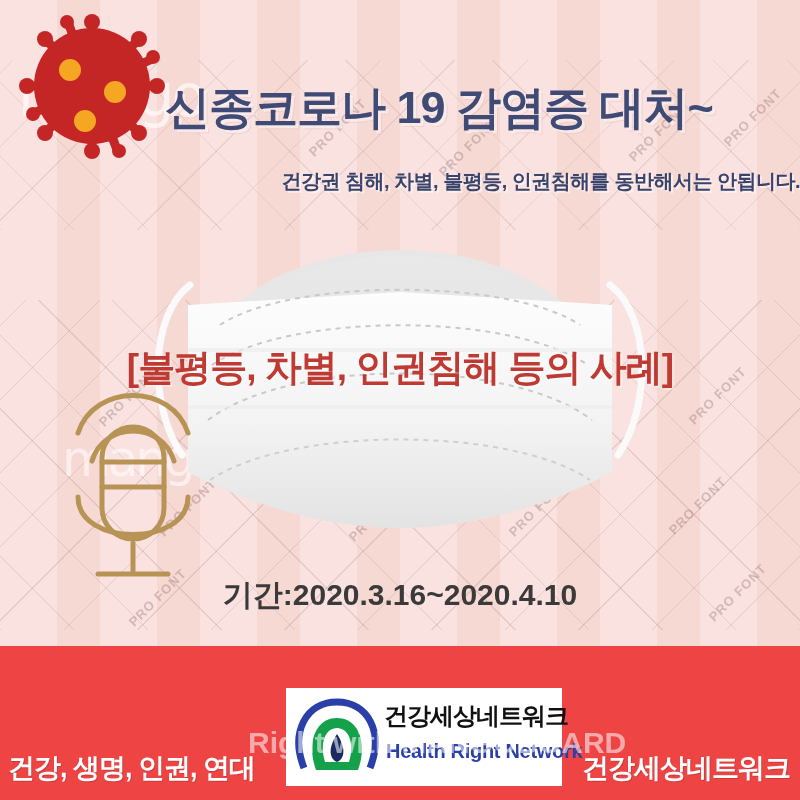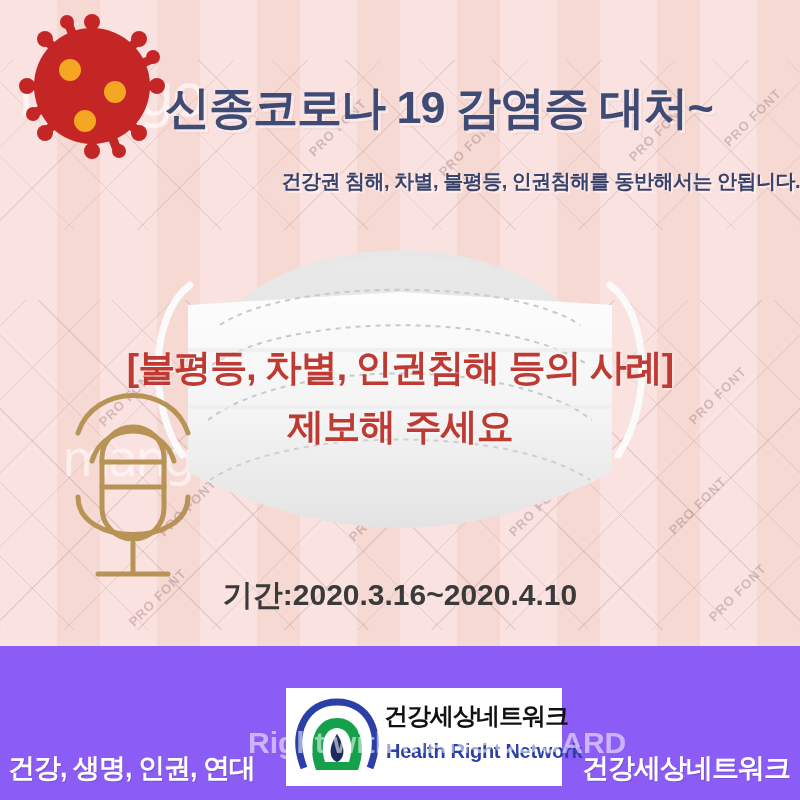--- a/index.html
+++ b/index.html
@@ -67,21 +67,21 @@
   }
   .headline.l1{top:343px;font-size:37px;}
   .headline.l2{top:402px;font-size:37px;}
   .period{
     position:absolute;top:575px;left:0;width:800px;text-align:center;
     font-size:30px;font-weight:700;color:#3a3a3a;letter-spacing:0px;
   }
   
   .bar{
     position:absolute;left:0;bottom:0;width:800px;height:154px;
-    background:#8b5cf6;
+    background:#ef4444;
   }
   .bar-left{
     position:absolute;left:8px;bottom:14px;
     font-size:27px;font-weight:900;color:#ffffff;letter-spacing:-1px;
     text-shadow:1px 1px 0 rgba(0,0,0,.15);
   }
   .bar-right{
     position:absolute;right:10px;bottom:14px;
     font-size:27px;font-weight:900;color:#ffffff;letter-spacing:-1px;
     text-shadow:1px 1px 0 rgba(0,0,0,.15);
@@ -231,21 +231,20 @@
       <line x1="42" y1="122" x2="104" y2="122"></line>
       <path d="M18 132 C 18 182 128 182 128 132"></path>
       <line x1="73" y1="178" x2="73" y2="208"></line>
       <line x1="38" y1="209" x2="108" y2="209"></line>
     </g>
   </svg>
 
   <div class="title">신종코로나 19 감염증 대처~</div>
   <div class="subtitle">건강권 침해, 차별, 불평등, 인권침해를 동반해서는 안됩니다.</div>
   <div class="headline l1">[불평등, 차별, 인권침해 등의 사례]</div>
-  <div class="headline l2">제보해 주세요</div>
   <div class="period">기간:2020.3.16~2020.4.10</div>
 
   <div class="bar">
     <div class="bar-left">건강, 생명, 인권, 연대</div>
     <div class="bar-right">건강세상네트워크</div>
   </div>
 
   <div class="logo-box">
     <svg style="position:absolute;left:8px;top:8px;" width="86" height="84" viewBox="0 0 86 84">
       <path d="M10 72 C -4 36 12 6 43 6 C 74 6 90 36 76 72" fill="none" stroke="#2b3fa8" stroke-width="7"></path>

